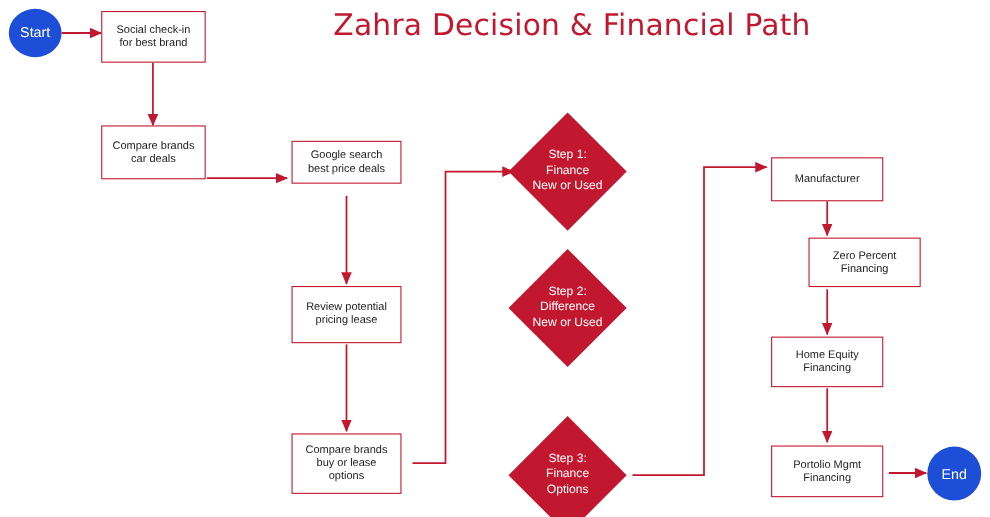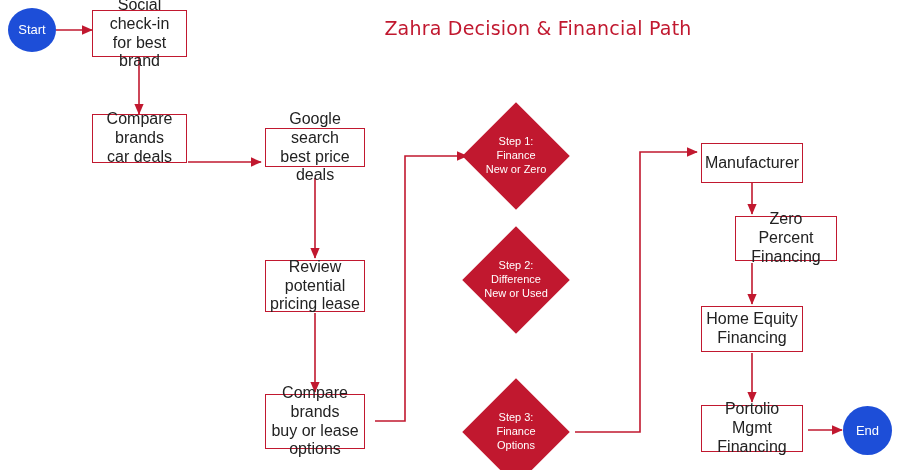--- a/index.html
+++ b/index.html
@@ -19,45 +19,44 @@
   }
   #edges {
     position: absolute;
     left: 0;
     top: 0;
     width: 900px;
     height: 470px;
   }
   .title {
     position: absolute;
-    left: 288px;
+    left: 270px;
     top: 8px;
     width: 500px;
     text-align: center;
-    font-size: 19px;
+    font-size: 27px;
     color: #c1182f;
     font-family: "DejaVu Sans", sans-serif;
     letter-spacing: 0.2px;
     white-space: nowrap;
-    margin-top: 9px;
   }
   .node {
     position: absolute;
     box-sizing: border-box;
     display: flex;
     align-items: center;
     justify-content: center;
     text-align: center;
     line-height: 1.18;
   }
   .node-box {
     border: 1.6px solid #c1182f;
     background: #ffffff;
     color: #222222;
-    font-size: 16px;
+    font-size: 10px;
     padding: 6px 4px;
   }
   .node-circle {
     border-radius: 50%;
     background: #1d4ed8;
     color: #ffffff;
     font-size: 13px;
   }
   .node-diamond-wrap {
     position: absolute;
@@ -156,21 +155,21 @@
   <div class="node node-box label-multiline" style="left:265px; top:394px; width:100px; height:55px;">
     <span class="label-multiline">Compare brands
 buy or lease
 options</span>
   </div>
 
   <div class="node-diamond-wrap" style="left:478px; top:118px; width:76px; height:76px;">
     <div class="node-diamond"></div>
     <div class="node-diamond-label">Step 1:
 Finance
-New or Zero</div>
+New or Used</div>
   </div>
 
   <div class="node-diamond-wrap" style="left:478px; top:242px; width:76px; height:76px;">
     <div class="node-diamond"></div>
     <div class="node-diamond-label">Step 2:
 Difference
 New or Used</div>
   </div>
 
   <div class="node-diamond-wrap" style="left:478px; top:394px; width:76px; height:76px;">

